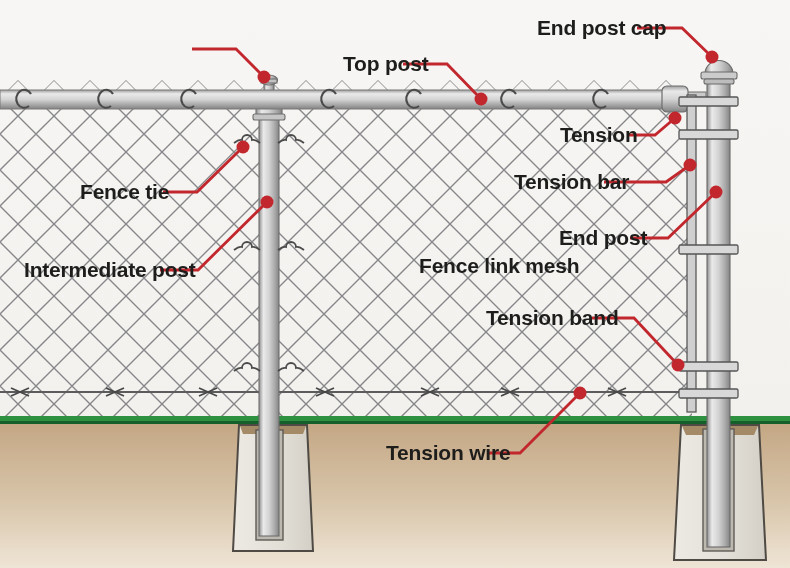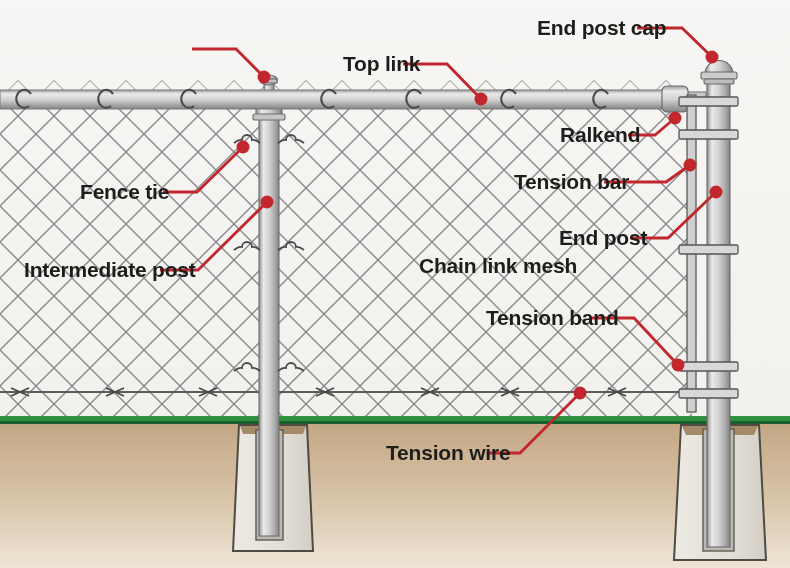--- a/index.html
+++ b/index.html
@@ -156,25 +156,25 @@
       <polyline class="ann-line" points="163,192 197,192 243,147"></polyline>
       <circle class="ann-dot" cx="243" cy="147" r="6.5"></circle>
       <polyline class="ann-line" points="160,270 198,270 267,202"></polyline>
       <circle class="ann-dot" cx="267" cy="202" r="6.5"></circle>
       <polyline class="ann-line" points="487,453 520,453 580,393"></polyline>
       <circle class="ann-dot" cx="580" cy="393" r="6.5"></circle>
     </g>
   </svg>
 
   <div class="labels">
-    <div class="label" style="left:343px;top:54px;">Top link</div>
+    <div class="label" style="left:343px;top:54px;">Top post</div>
     <div class="label" style="left:537px;top:18px;">End post cap</div>
-    <div class="label" style="left:560px;top:125px;">Ralkend</div>
+    <div class="label" style="left:560px;top:125px;">Tension</div>
     <div class="label" style="left:514px;top:172px;">Tension bar</div>
     <div class="label" style="left:559px;top:228px;">End post</div>
-    <div class="label" style="left:419px;top:256px;">Chain link mesh</div>
+    <div class="label" style="left:419px;top:256px;">Fence link mesh</div>
     <div class="label" style="left:486px;top:308px;">Tension band</div>
     <div class="label" style="left:80px;top:182px;">Fence tie</div>
     <div class="label" style="left:24px;top:260px;">Intermediate post</div>
     <div class="label" style="left:386px;top:443px;">Tension wire</div>
   </div>
 
 </div>
 
 </body></html>

